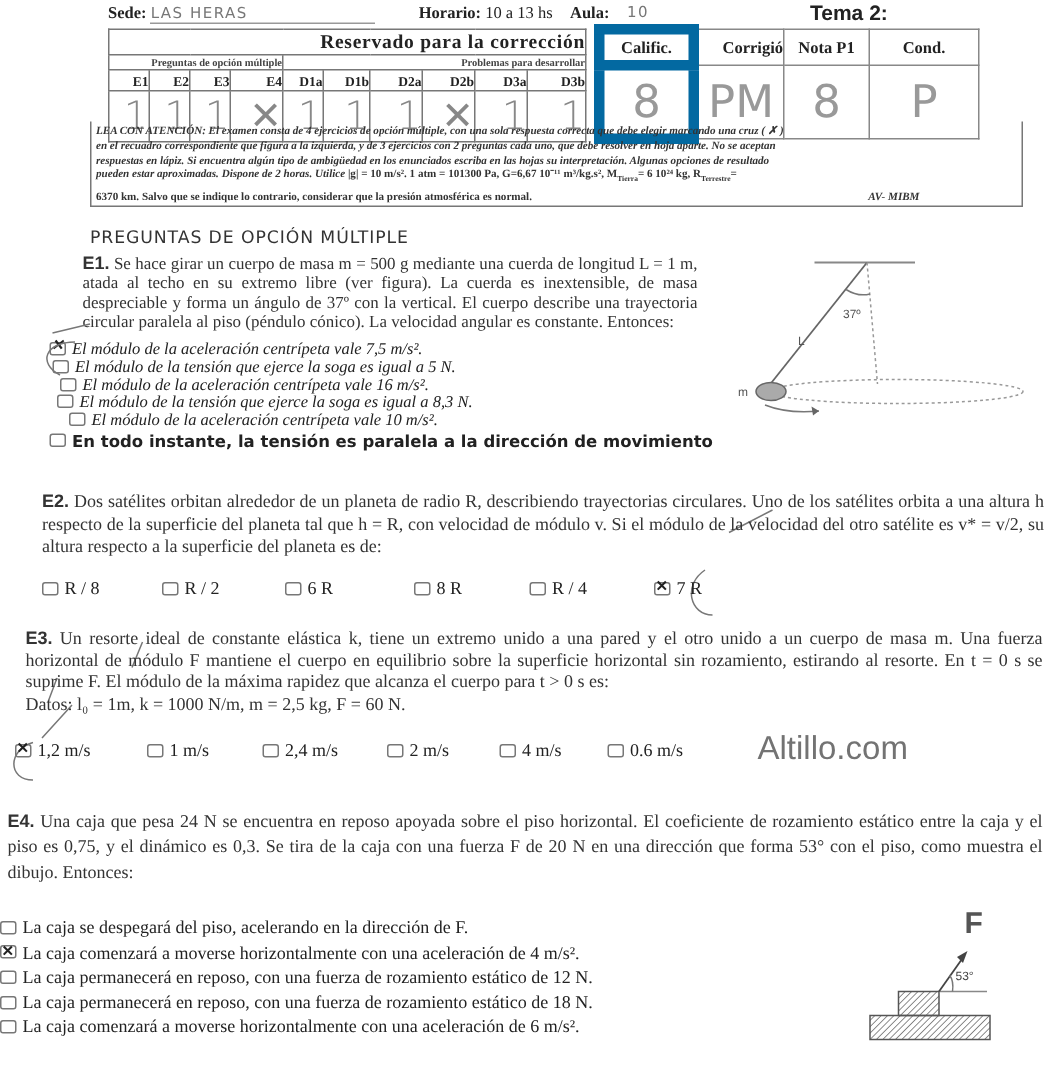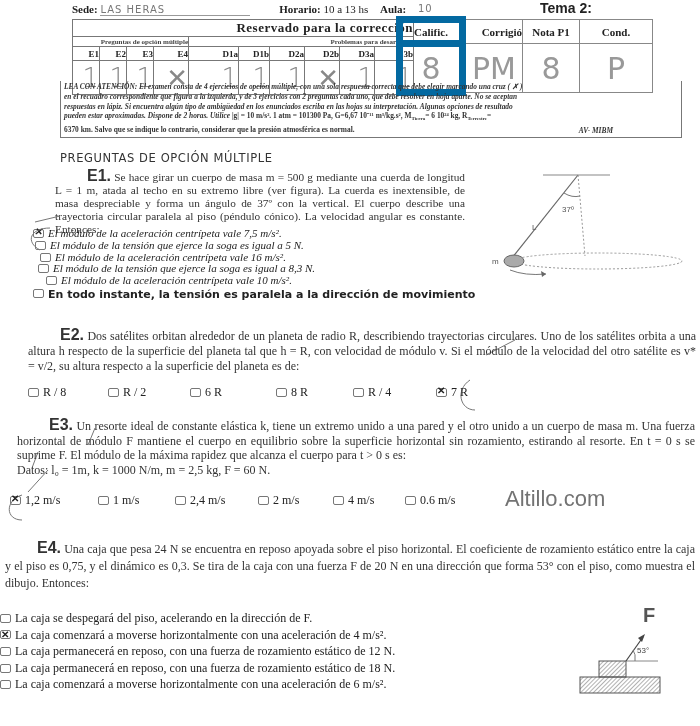--- a/index.html
+++ b/index.html
@@ -30,21 +30,21 @@
   .notice { left:60px; top:81px; width:622px; height:57px; border:1px solid #777; border-top:none;
             font-size:7.4px; line-height:9.8px; padding:1px 3px; box-sizing:border-box;
             font-style:italic; font-weight:bold; color:#333; }
   .notice .norm { font-style:normal; }
   .notice .sig { position:absolute; right:68px; bottom:1px; font-style:italic; }
 
   
   .sec-title { left:60px; top:151px; font-family:"DejaVu Sans", sans-serif; font-size:11.5px;
                letter-spacing:.6px; color:#333; }
 
-  .qlabel { font-family:"Liberation Sans", sans-serif; font-weight:bold; font-size:16px;margin-left:32px; }
+  .qlabel { font-family:"Liberation Sans", sans-serif; font-weight:bold; font-size:12px; }
   .para { font-size:11.3px; line-height:13px; color:#333; text-align:justify; }
 
   .e1-text { left:55px; top:169px; width:410px; }
   .e1-opts { left:33px; top:228px; font-size:11px; line-height:11.8px; font-style:italic; }
   .e1-opts .last { font-style:normal; font-family:"DejaVu Sans", sans-serif; font-size:11px; line-height:15px;font-weight:bold; }
 
   .box { display:inline-block; width:9px; height:7px; border:1px solid #777; border-radius:2px;
          margin-right:4px; vertical-align:middle; position:relative; top:-1px; }
   .box.checked::after { content:"✕"; position:absolute; left:0; top:-4px; font-size:10px; color:#222; font-weight:bold; }
 
@@ -83,21 +83,21 @@
       </tr>
   <tr>
     <td colspan="4" class="small">Preguntas de opción múltiple</td>
     <td colspan="6" class="small">Problemas para desarrollar</td>
   </tr>
   <tr id="hdr-cols">
         <td class="col" style="width: 26px;">E1</td>
         <td class="col" style="width: 26px;">E2</td>
         <td class="col" style="width: 26px;">E3</td>
         <td class="col" style="width: 34px;">E4</td>
-        <td class="col" style="width: 26px; padding-left: 23px;">D1a</td>
+        <td class="col" style="width: 26px;">D1a</td>
         <td class="col" style="width: 30px;">D1b</td>
         <td class="col" style="width: 34px;">D2a</td>
         <td class="col" style="width: 34px;">D2b</td>
         <td class="col" style="width: 34px;">D3a</td>
         <td class="col" style="width: 38px;">D3b</td>
       </tr>
   <tr id="hdr-marks">
         <td class="mark">1</td>
         <td class="mark">1</td>
         <td class="mark">1</td>

